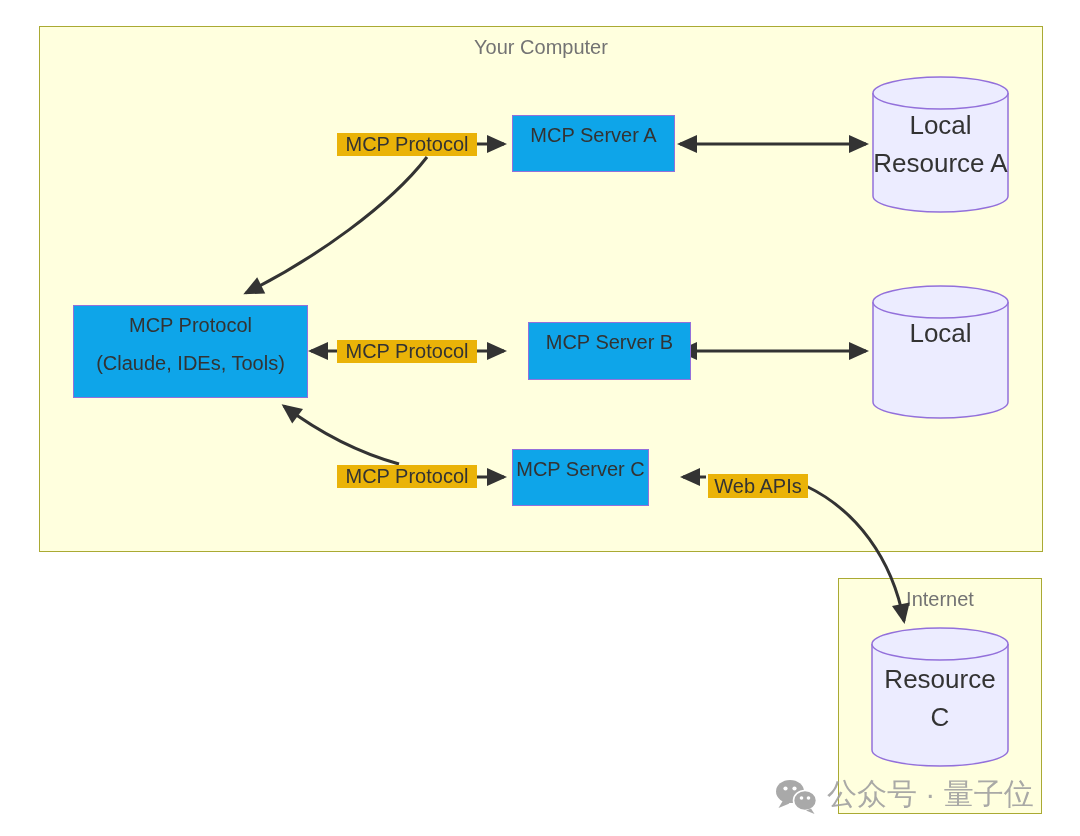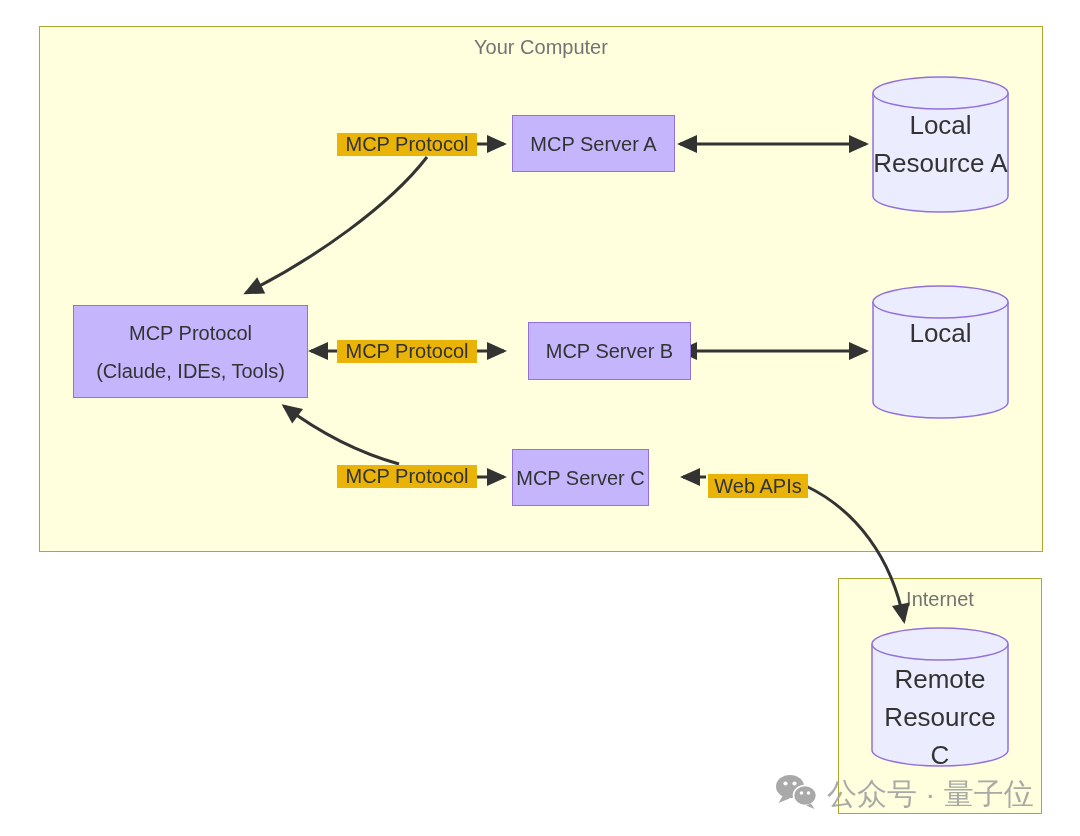--- a/index.html
+++ b/index.html
@@ -9,33 +9,33 @@
   }
   .cluster{
     position:absolute;background:#ffffde;border:1.5px solid #aaaa33;
     box-sizing:border-box;z-index:0;
   }
   .cluster-title{
     text-align:center;padding-top:9px;font-size:20px;color:#737373;
   }
   #diagram-svg{position:absolute;left:0;top:0;z-index:1;}
   .node{
-    position:absolute;background:#c4b5fd;border:1.5px solid #9370DB;
+    position:absolute;background:#0ea5e9;border:1.5px solid #9370DB;
     box-sizing:border-box;display:flex;flex-direction:column;align-items:center;
-    justify-content:center;z-index:2;font-size:20px;line-height:38px;text-align:center;
+    justify-content:flex-start;z-index:2;font-size:20px;line-height:38px;text-align:center;
   }
   .cyl-label{
     position:absolute;z-index:2;font-size:26px;line-height:38px;text-align:center;
   }
   .edge-label{
     position:absolute;z-index:2;background:#eab308;font-size:20px;
     text-align:center;white-space:nowrap;
   }
   .watermark{
-    position:absolute;left:774px;top:774px;display:flex;align-items:flex-start;gap:9px;
+    position:absolute;left:774px;top:774px;display:flex;align-items:flex-end;gap:9px;
     z-index:3;color:#a0a0a0;font-size:30px;white-space:nowrap;opacity:0.9;
   }
 </style>
 </head>
 <body>
 
 <div class="cluster" style="left:39px;top:26px;width:1004px;height:526px;">
   <div class="cluster-title">Your Computer</div>
 </div>
 
@@ -94,21 +94,20 @@
 </div>
 
 <div class="cyl-label" style="left:873px;top:106px;width:135px;">
   <div>Local</div>
   <div>Resource A</div>
 </div>
 <div class="cyl-label" style="left:873px;top:314px;width:135px;">
   <div>Local</div>
 </div>
 <div class="cyl-label" style="left:872px;top:660px;width:136px;">
-  <div>Remote</div>
   <div>Resource C</div>
 </div>
 
 <div class="edge-label" style="left:337px;top:133px;width:140px;height:23px;line-height:23px;">MCP Protocol</div>
 <div class="edge-label" style="left:337px;top:340px;width:140px;height:23px;line-height:23px;">MCP Protocol</div>
 <div class="edge-label" style="left:337px;top:465px;width:140px;height:23px;line-height:23px;">MCP Protocol</div>
 <div class="edge-label" style="left:708px;top:474px;width:100px;height:24px;line-height:24px;">Web APIs</div>
 
 <div class="watermark">
   <svg width="44" height="36" viewBox="0 0 44 36">

